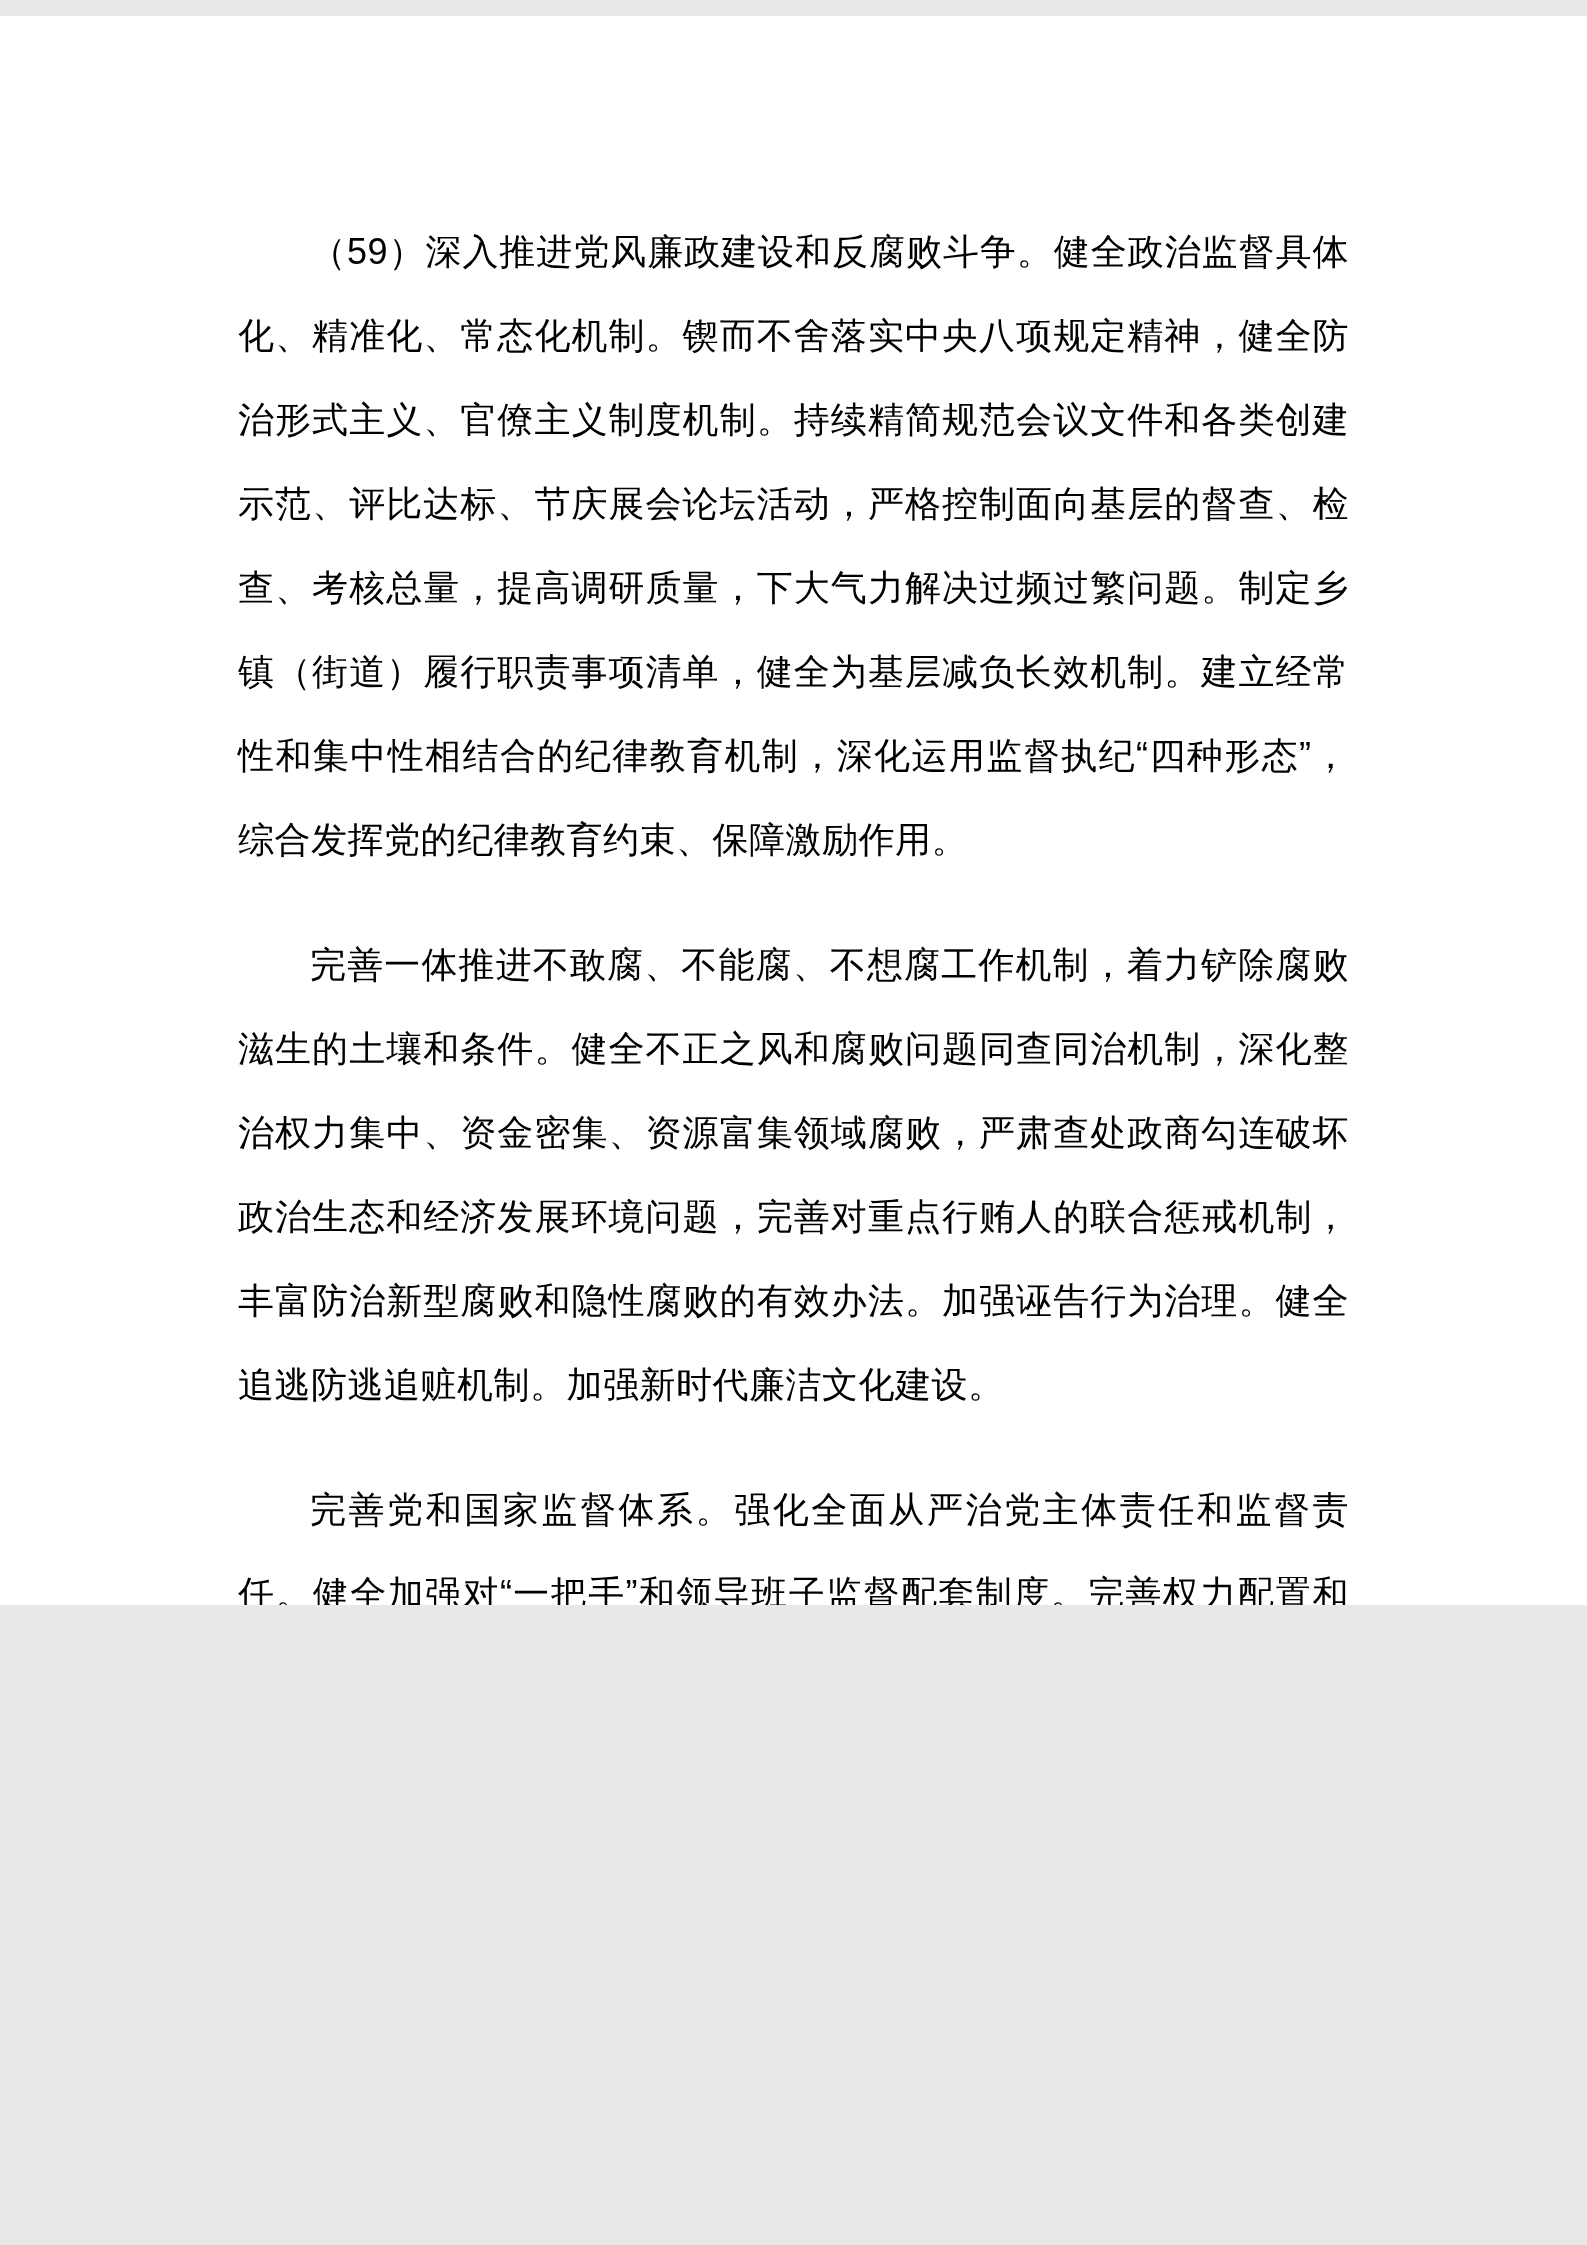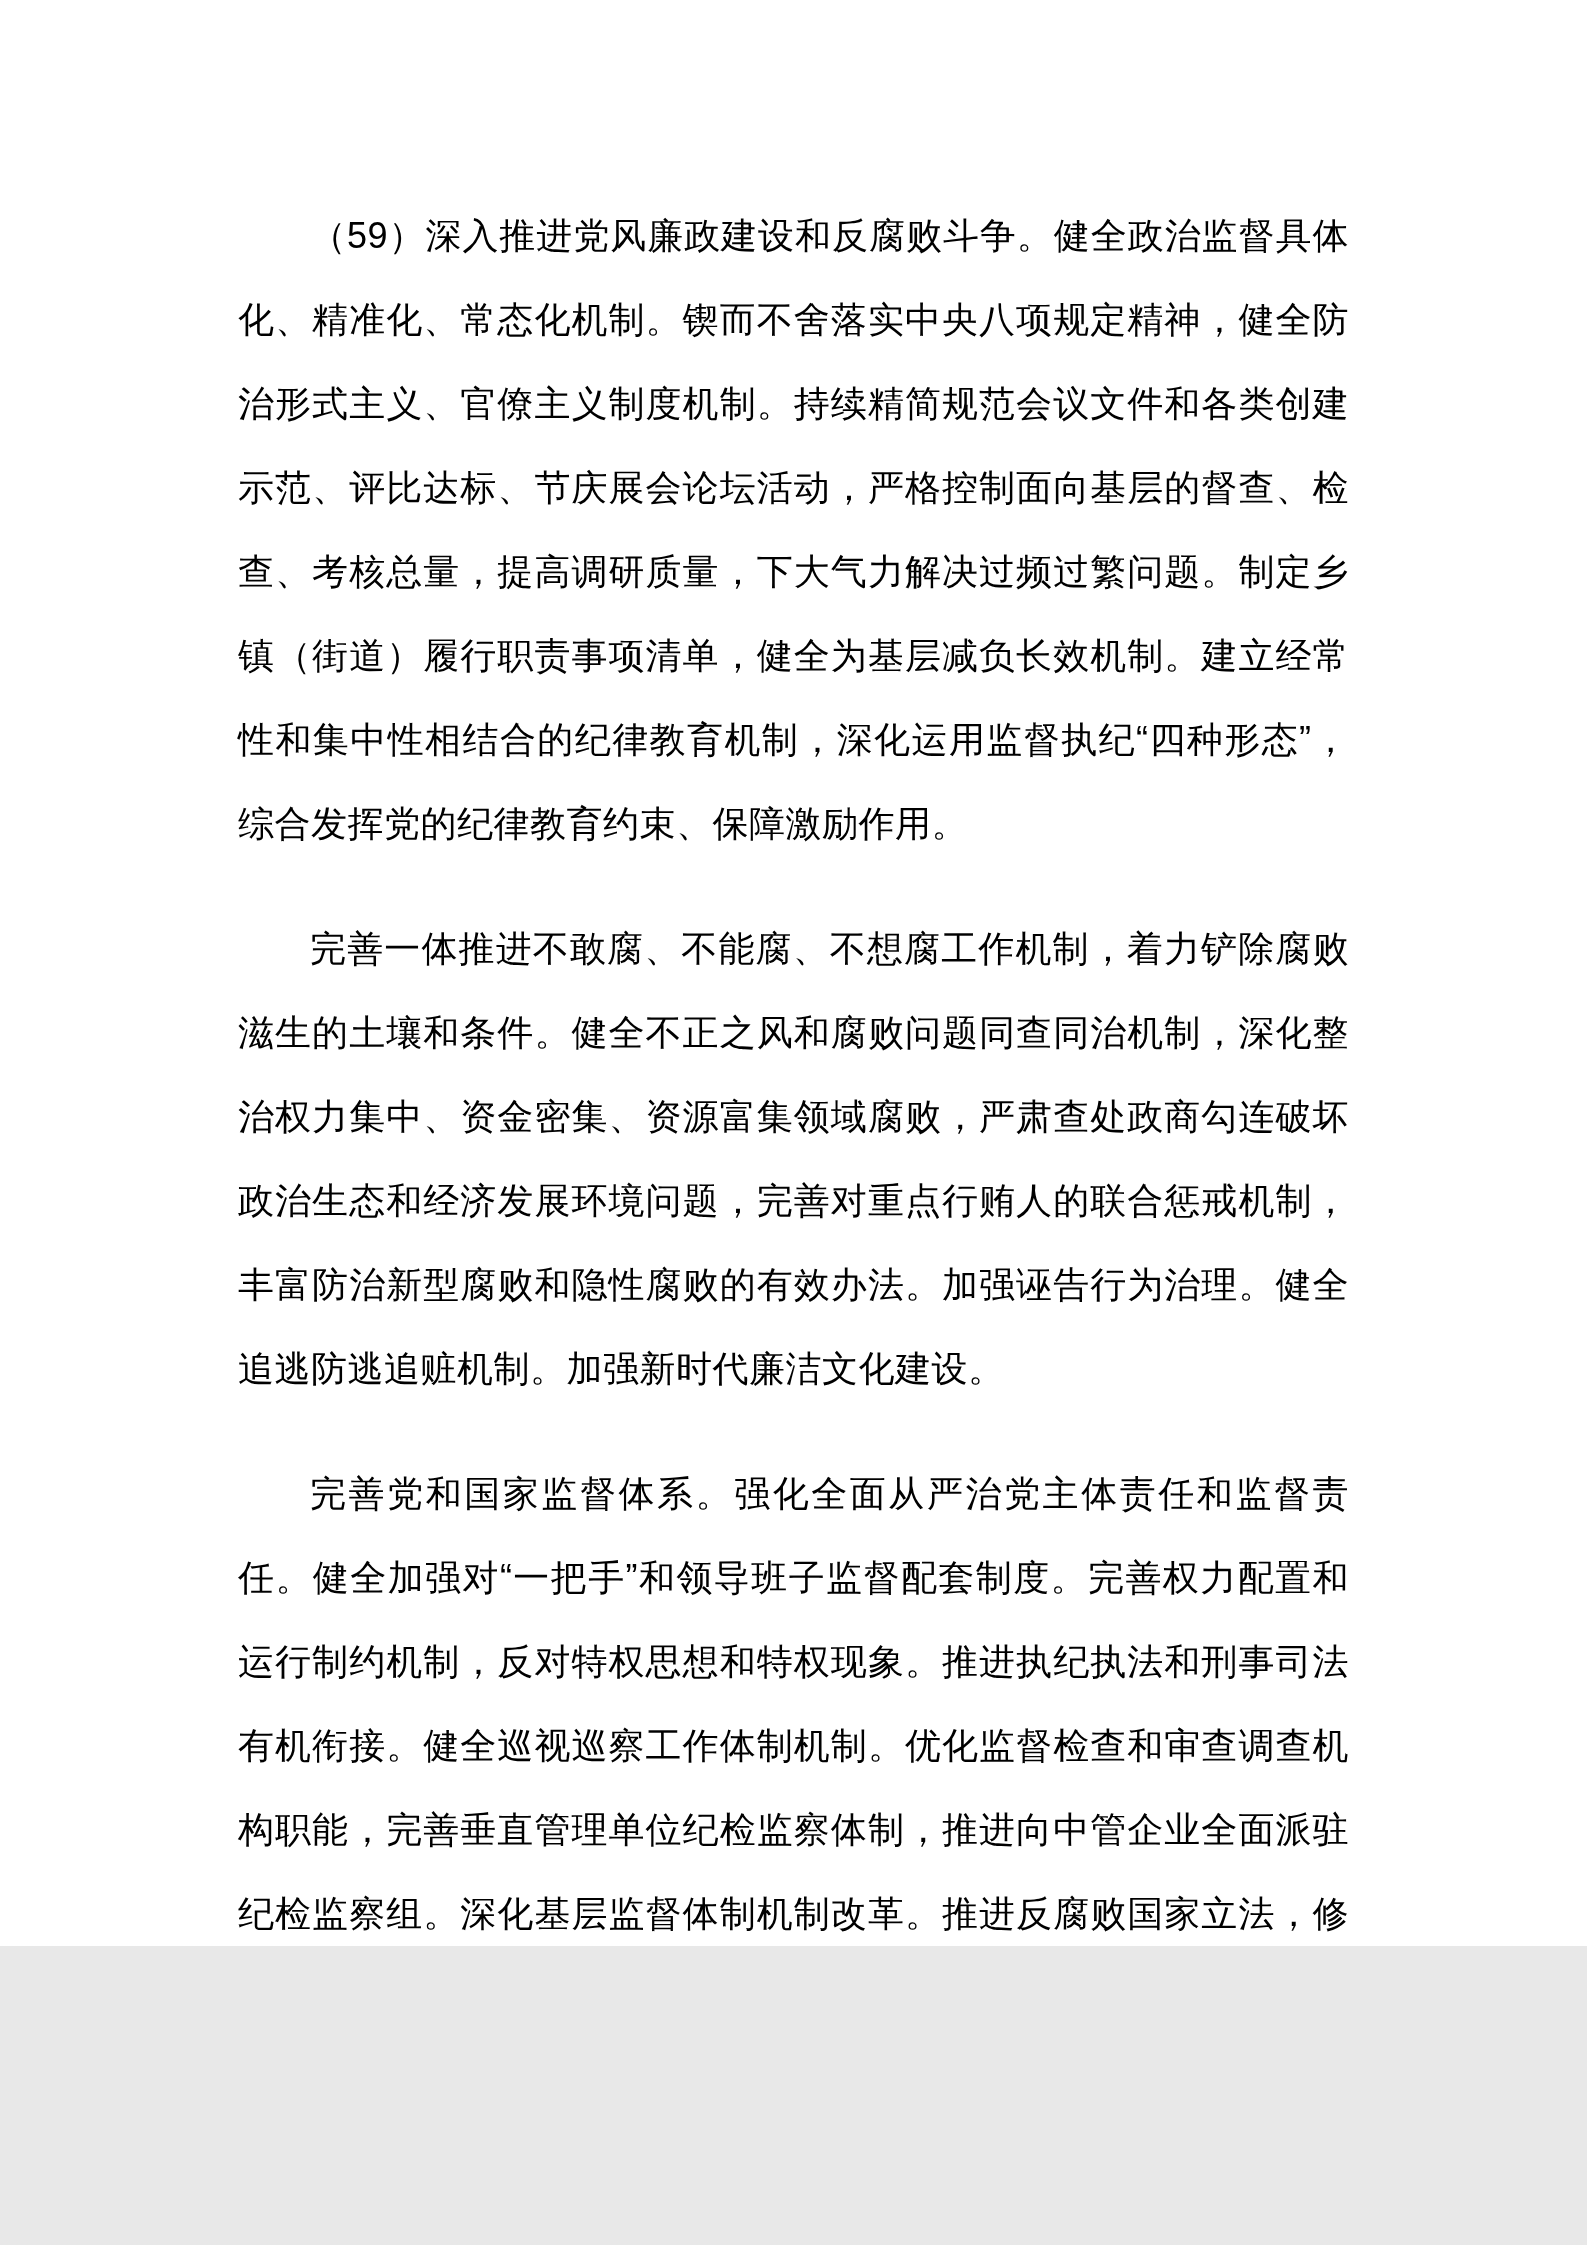--- a/index.html
+++ b/index.html
@@ -3,22 +3,22 @@
 <meta charset="utf-8">
 <style>
   html, body {
     margin: 0;
     padding: 0;
     background: #e8e8e8;
   }
   .page {
     position: relative;
     width: 1587px;
-    height: 1946px;
-    margin: 0 auto;
+    height: 1589px;
+    margin: 16px auto;
     background: #ffffff;
     color: #000000;
     font-family: "Liberation Sans", sans-serif;
     overflow: hidden;
   }
   .doc-body {
     position: absolute;
     left: 238px;
     top: 194px;
     width: 1111px;

